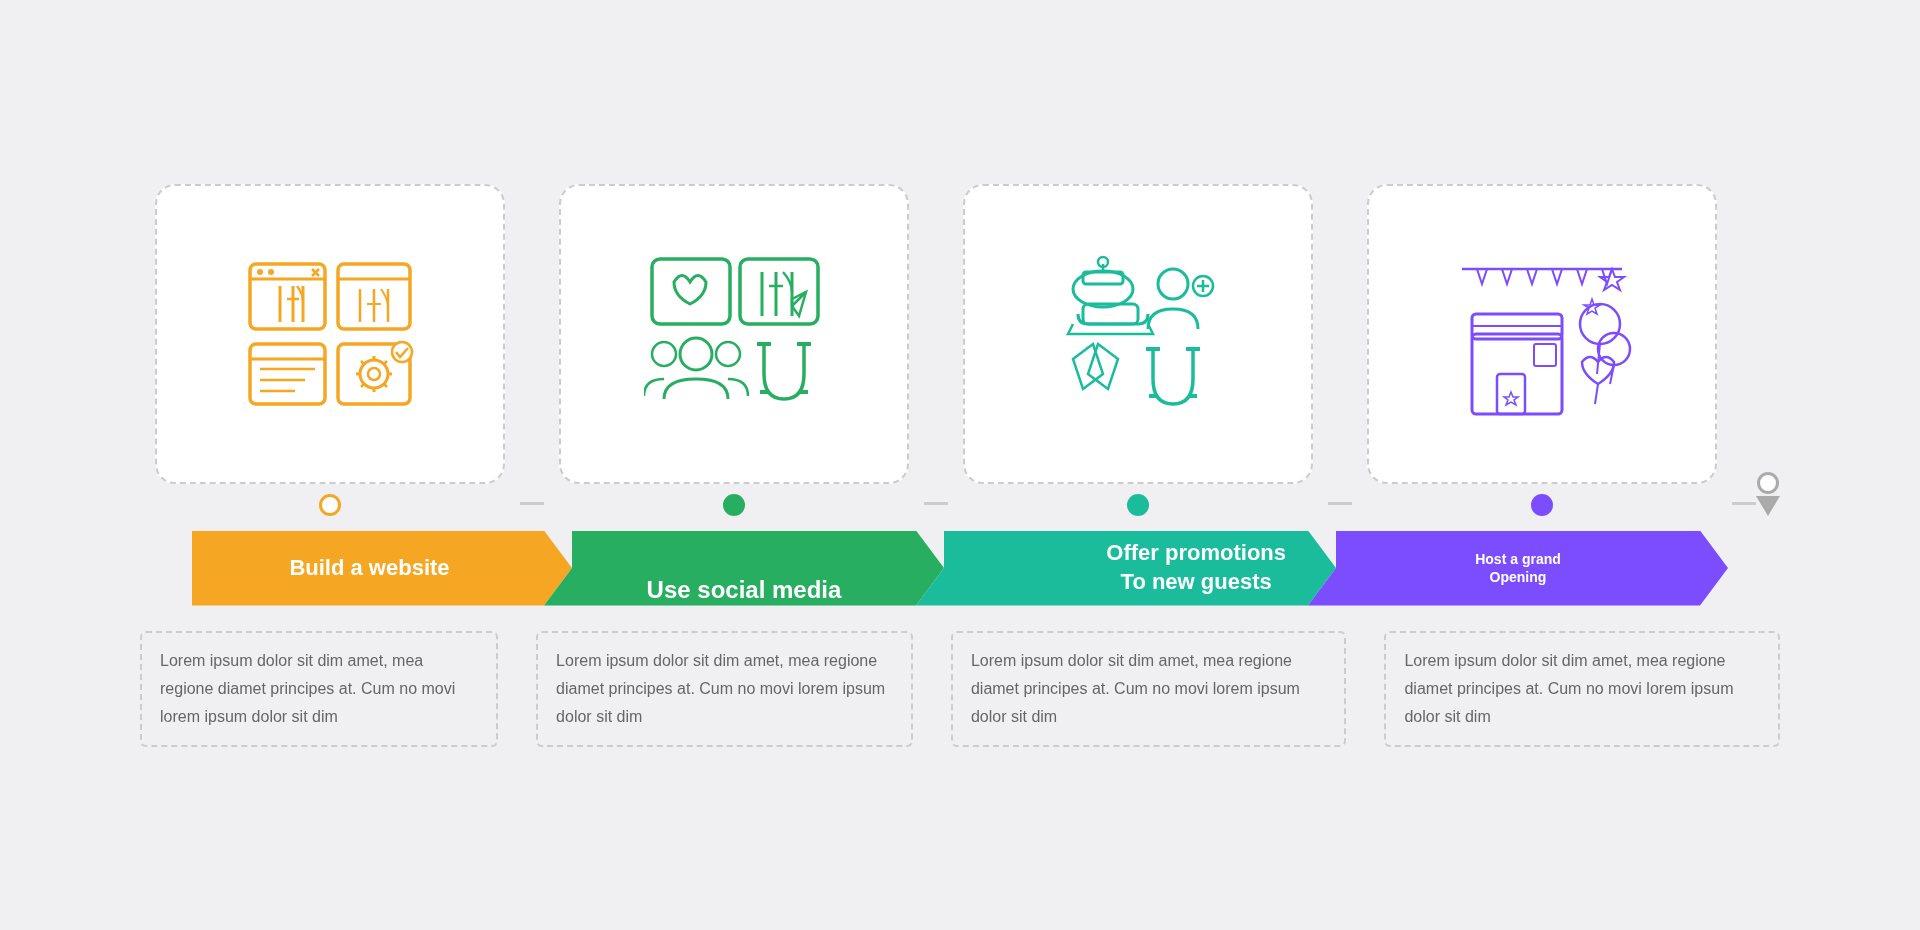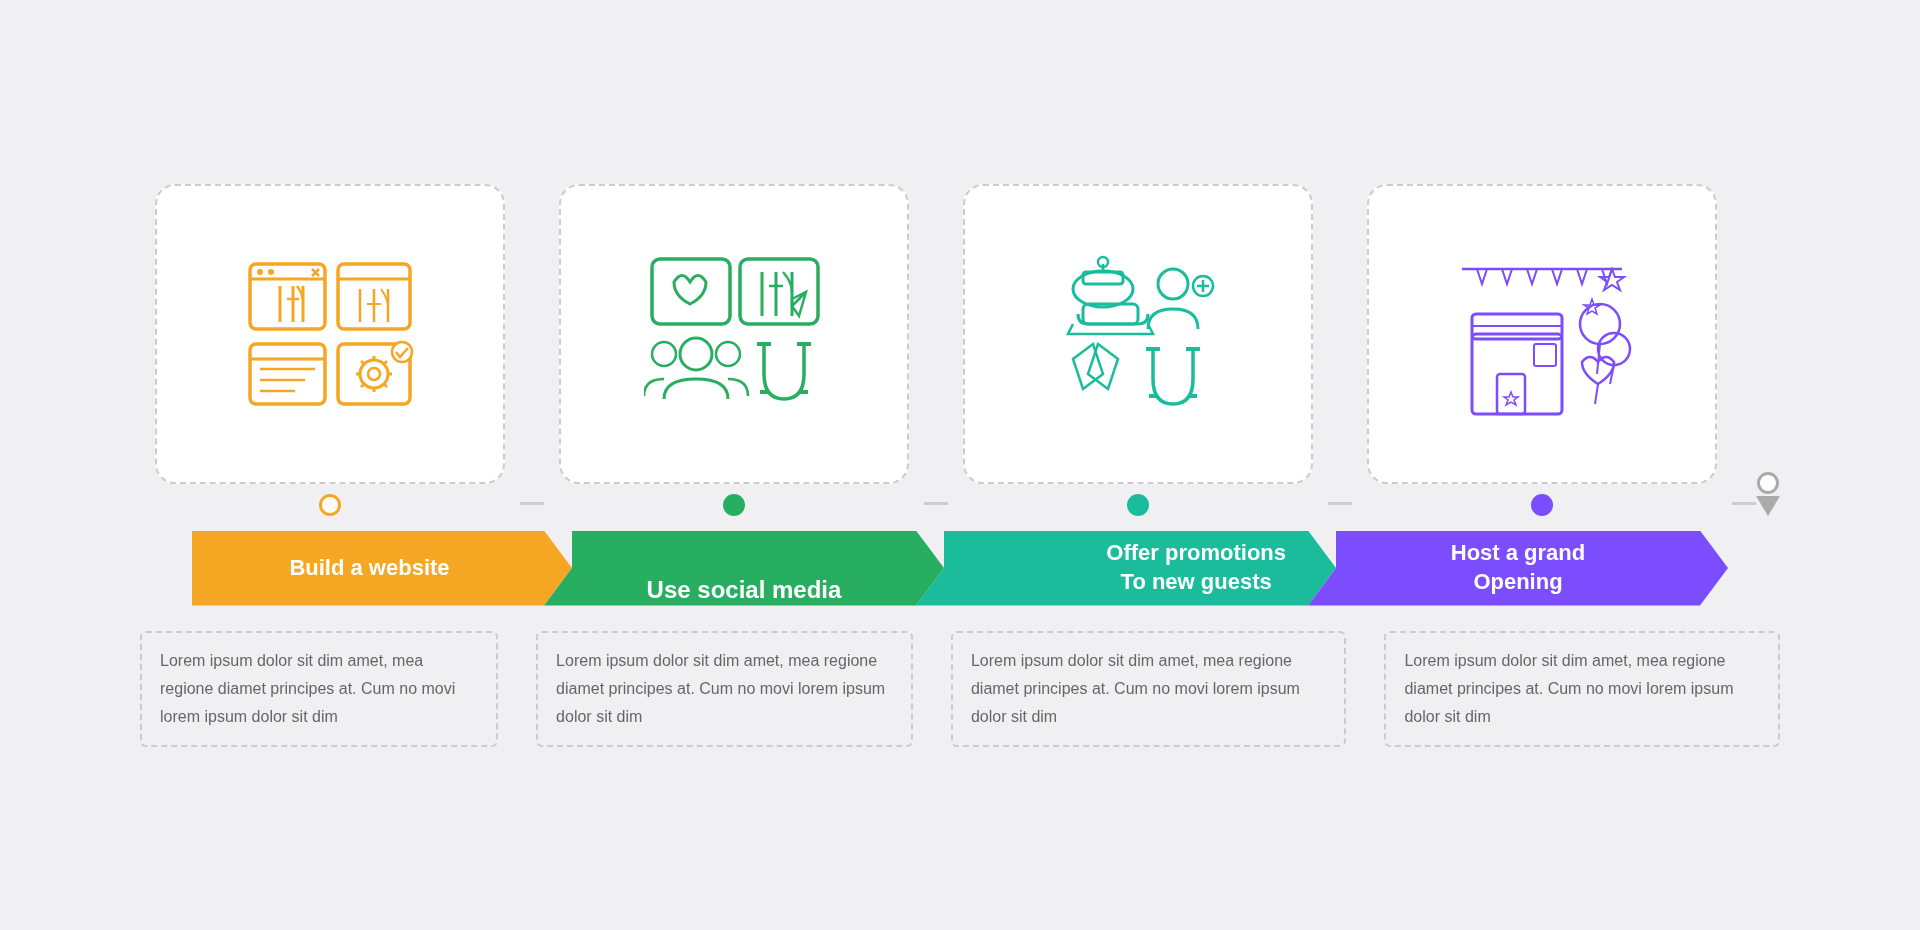--- a/index.html
+++ b/index.html
@@ -240,21 +240,21 @@
       <div style="display:flex;align-items:center;justify-content:flex-end;height:75px;background:#1abc9c;
         clip-path:polygon(28px 0, calc(100% - 28px) 0, 100% 50%, calc(100% - 28px) 100%, 0 100%, 28px 50%);
         width:420px;padding:0 50px;margin-left:-28px;">
         <span style="color:white;font-weight:bold;font-size:22px;text-align:center;line-height:1.3;white-space:pre-line;">Offer promotions
 To new guests</span>
       </div>
 
       <div style="display:flex;align-items:center;justify-content:center;height:75px;background:#7c4dff;
         clip-path:polygon(28px 0, calc(100% - 28px) 0, 100% 50%, calc(100% - 28px) 100%, 0 100%, 28px 50%);
         width:420px;padding:0 50px;margin-left:-28px;">
-        <span style="color:white;font-weight:bold;font-size:22px;text-align:center;line-height:1.3;white-space:pre-line;">Host a grand
+        <span style="color:white;font-weight:bold;font-size:14px;text-align:center;line-height:1.3;white-space:pre-line;">Host a grand
 Opening</span>
       </div>
 
     </div>
 
     <div style="display:flex;flex-direction:row;align-items:flex-start;justify-content:center;width:100%;margin-top:25px;padding:0 80px;gap:8px;">
 
       <div style="width:380px;padding:14px 18px;border:2px dashed #ccc;border-radius:6px;font-size:16px;color:#666;line-height:1.75;">
         <span>Lorem ipsum dolor sit dim amet, mea regione diamet principes at. Cum no movi lorem ipsum dolor sit dim</span>
       </div>

